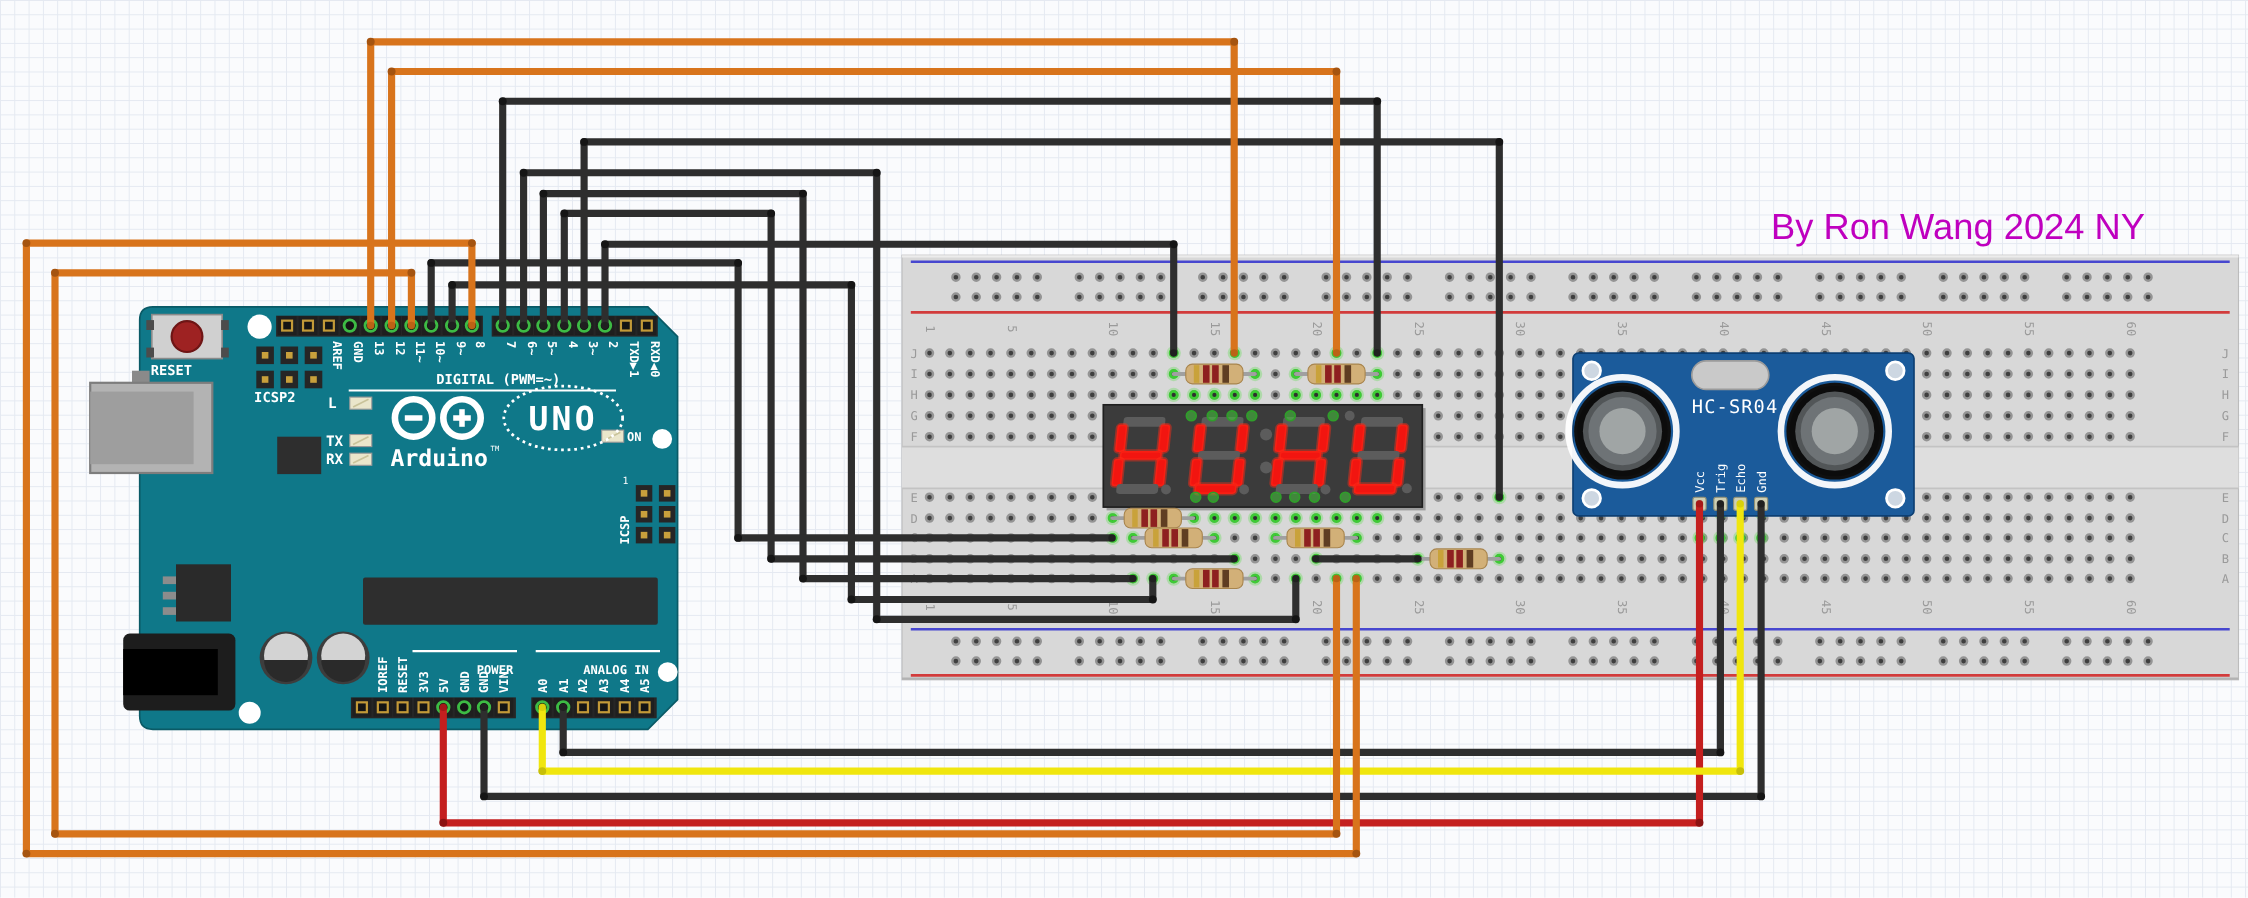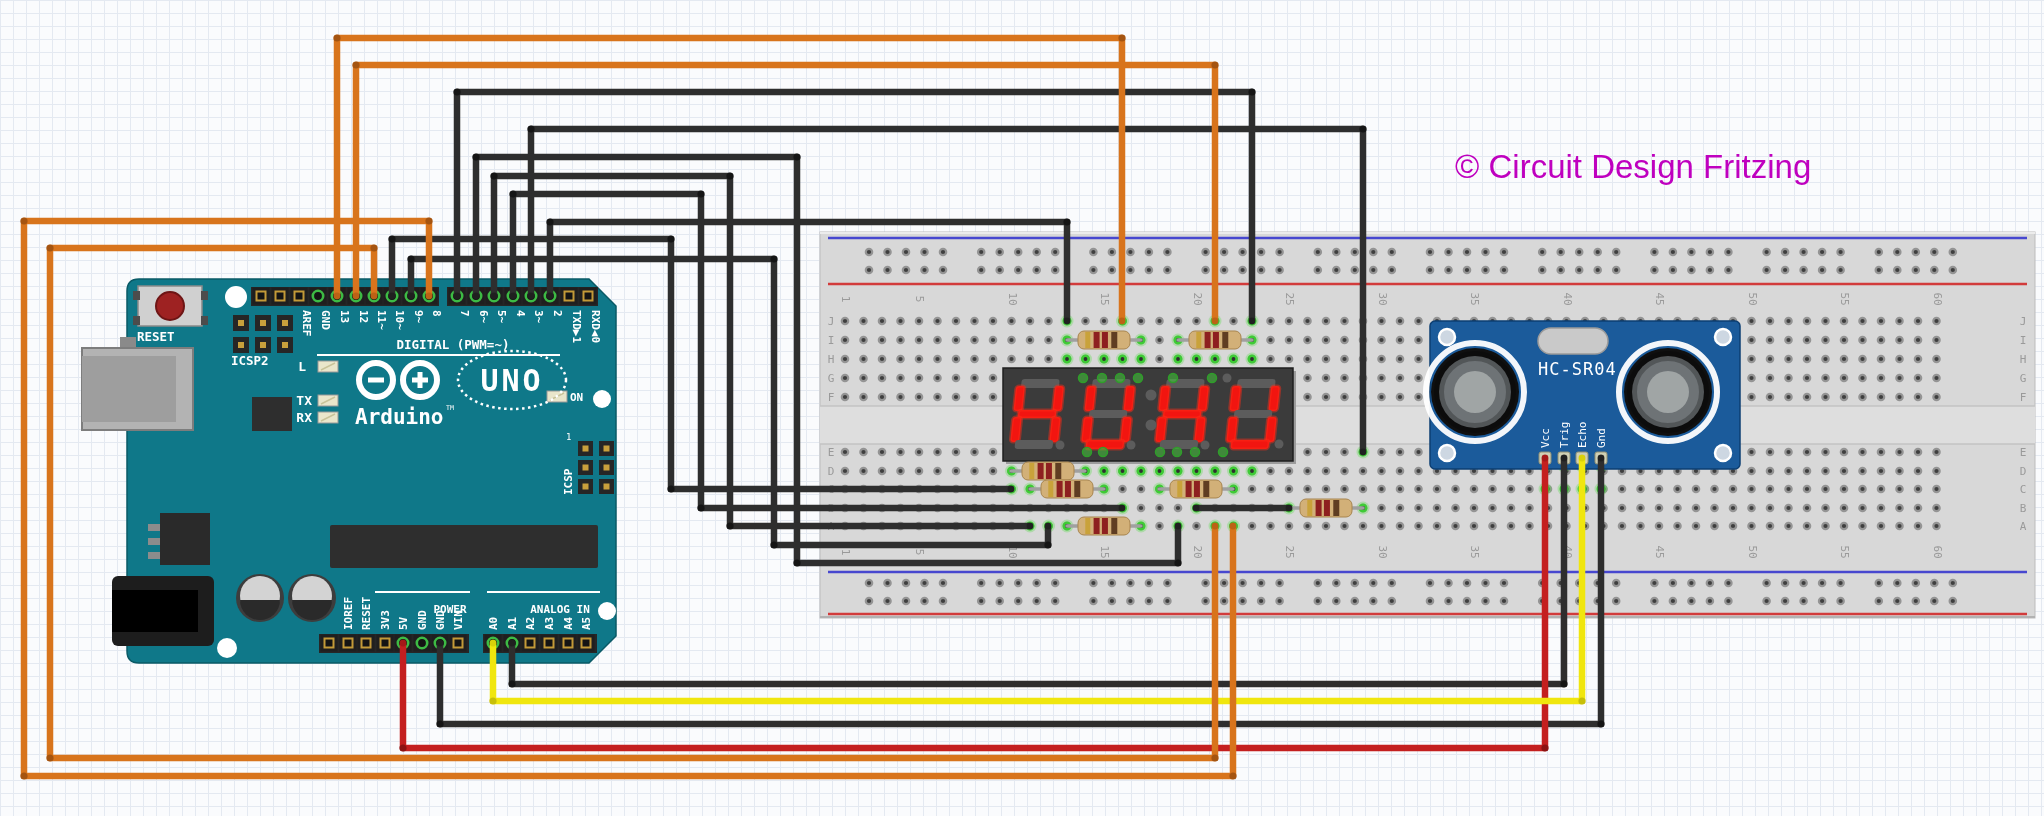--- a/index.html
+++ b/index.html
@@ -1550,14 +1550,14 @@
           <polyline points="374,296 374,248 50,248 50,758 1215,758 1215,526" fill="none" stroke="#d8741c" stroke-width="6.5" stroke-linecap="round" stroke-linejoin="round"></polyline>
           <circle cx="374" cy="248" r="3.6" fill="#a55410"></circle>
           <circle cx="50" cy="248" r="3.6" fill="#a55410"></circle>
           <circle cx="50" cy="758" r="3.6" fill="#a55410"></circle>
           <circle cx="1215" cy="758" r="3.6" fill="#a55410"></circle>
           <circle cx="374" cy="296" r="3.4" fill="#a55410" opacity="0.55"></circle>
           <circle cx="1215" cy="526" r="3.4" fill="#a55410" opacity="0.55"></circle>
         </g>
       </g>
   </svg>
-  <div class="title-line" id="title-line1" style="color: rgb(191, 0, 191);">© Circuit Design Fritzing</div>
+  <div class="title-line" id="title-line2" style="color: rgb(191, 0, 191);">By Ron Wang 2024 NY</div>
 </div>
 
 </body></html>

